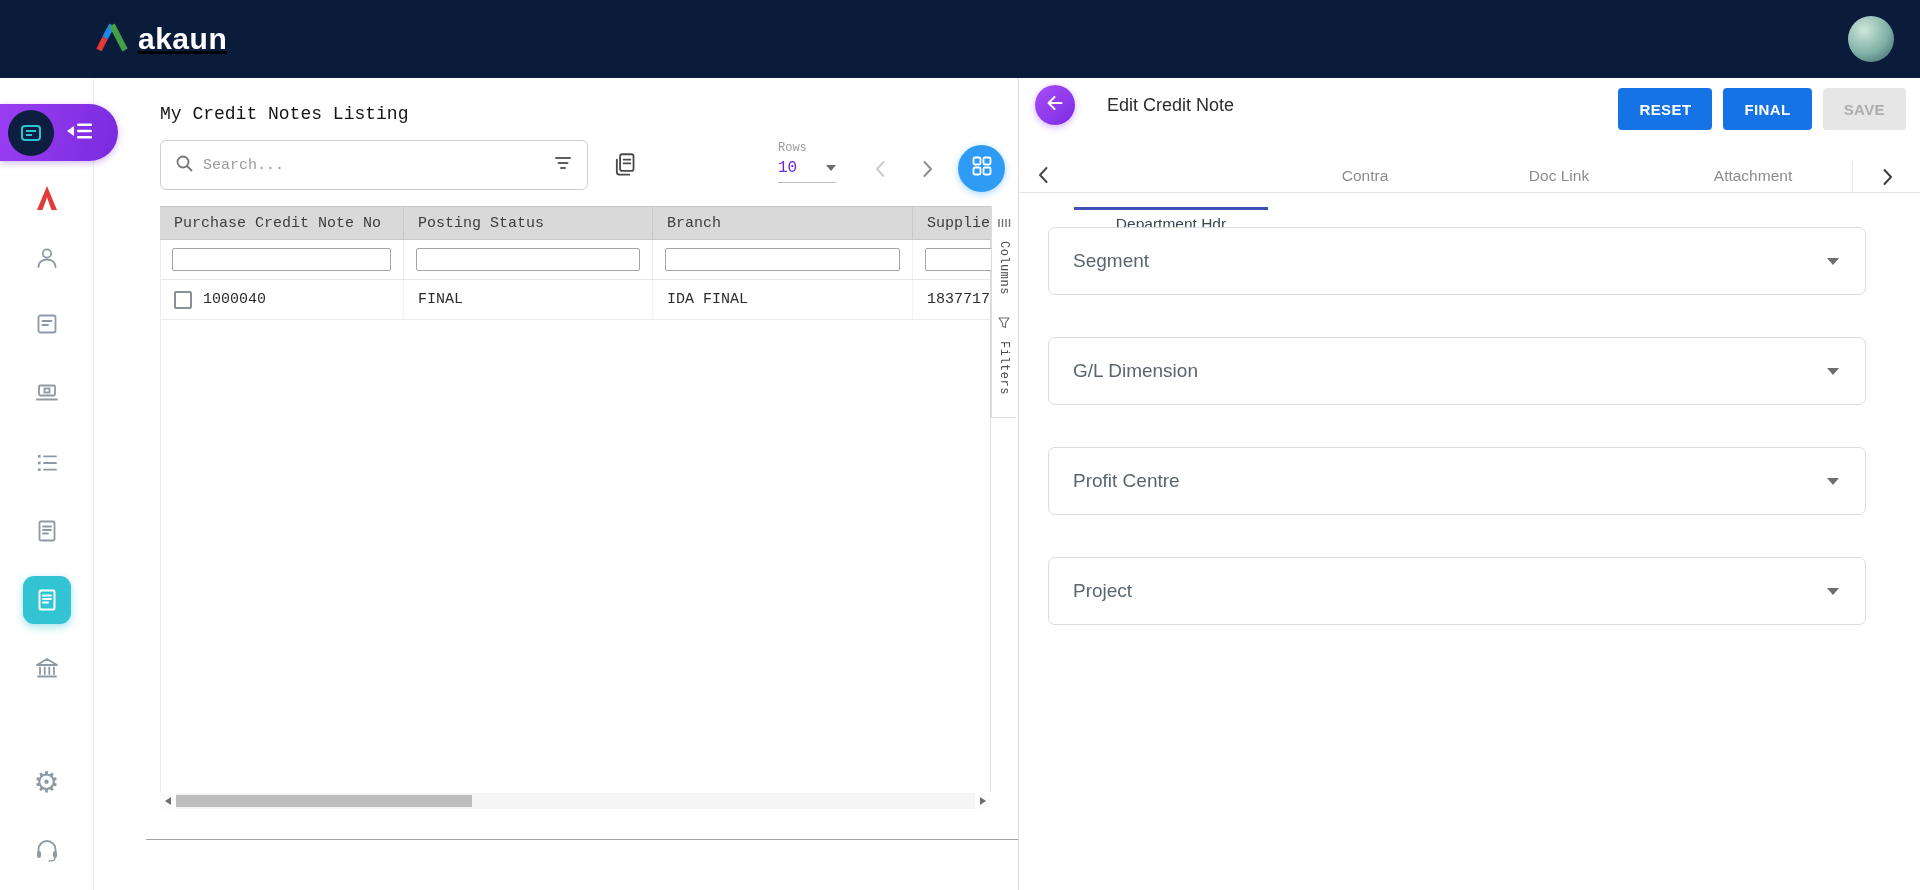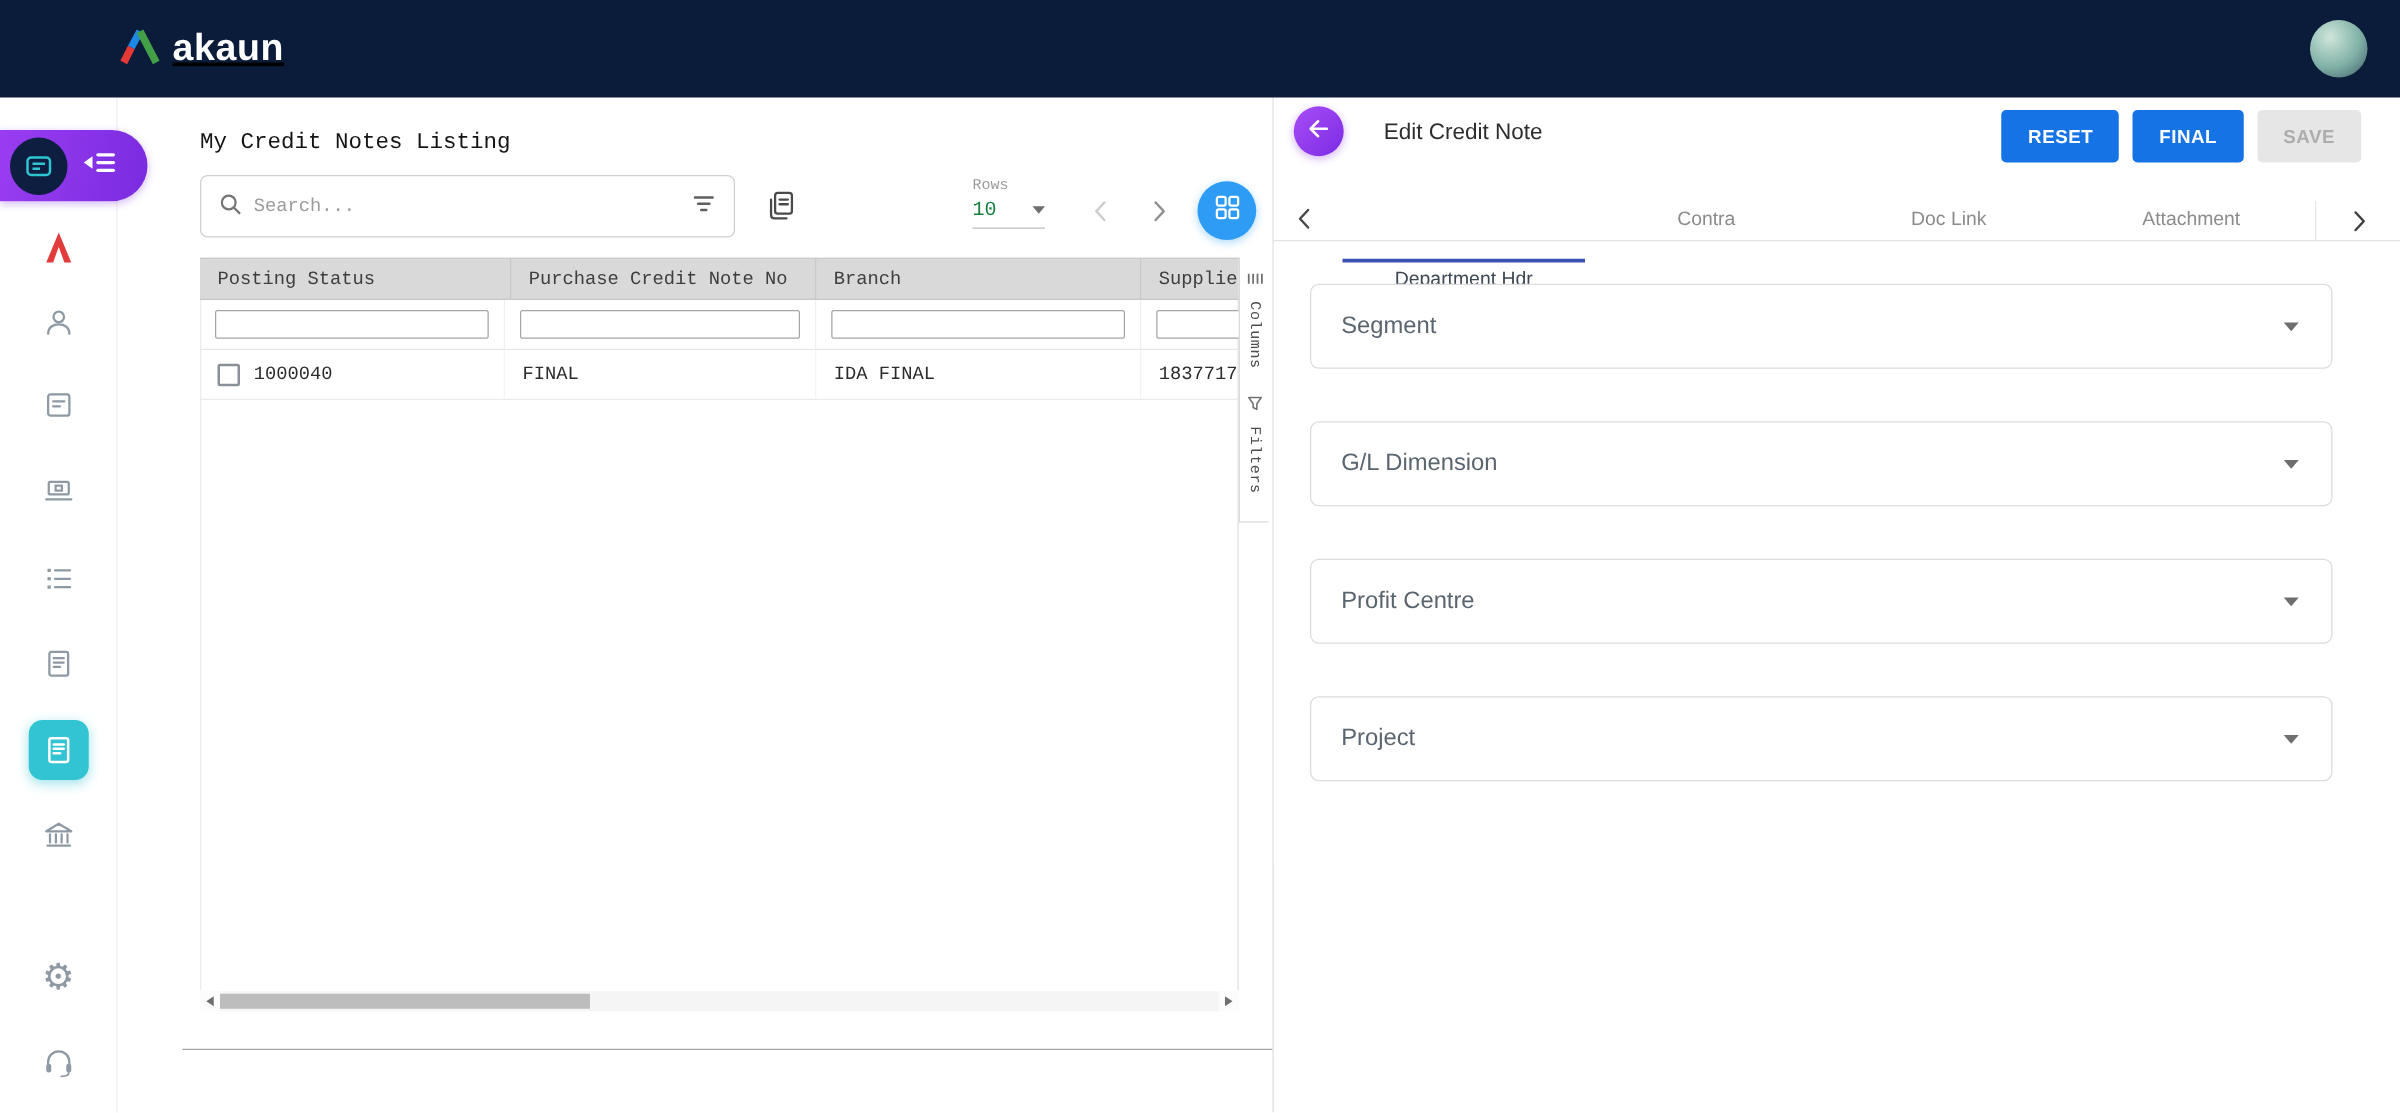--- a/index.html
+++ b/index.html
@@ -46,21 +46,21 @@
                 border:1px solid #cfcfcf; border-radius:6px; display:flex;
                 align-items:center; padding:0 14px; gap:10px; background:#fff; }
   .search-input { flex:1; border:none; outline:none; font-size:15px; color:#be185d;
                   font-family:inherit; background:transparent; }
   .search-input::placeholder { color:#9b9b9b; }
   .copy-btn { position:absolute; left:466px; top:73px; width:30px; height:30px; }
   .rows-group { position:absolute; left:632px; top:63px; width:62px; }
   .rows-label { font-size:12px; color:#9b9b9b; }
   .rows-select { margin-top:4px; display:flex; align-items:center;
                  justify-content:space-between; border-bottom:1px solid #bdbdbd;
-                 padding-bottom:5px; font-size:16px; color:#15803d; width:58px; }
+                 padding-bottom:5px; font-size:16px; color:#6d28d9; width:58px; }
   .caret-sm { width:0; height:0; border-left:5px solid transparent;
               border-right:5px solid transparent; border-top:6px solid #6e6e6e; }
   .pg { position:absolute; top:80px; width:24px; height:24px; }
   .pg-prev { left:724px; color:#cdcdcd; }
   .pg-next { left:770px; color:#8f8f8f; }
   .grid-btn { position:absolute; left:812px; top:67px; width:47px; height:47px;
               border-radius:50%; background:#2e9cf5; display:flex;
               align-items:center; justify-content:center;
               box-shadow:0 2px 7px rgba(46,156,245,.4); }
 
@@ -110,21 +110,21 @@
              background:#ddd; }
 
   
   .rpanel { position:absolute; left:1019px; top:78px; width:901px; height:612px;
             background:#fff; }
   .back-btn { position:absolute; left:16px; top:7px; width:40px; height:40px;
               border-radius:50%; background:linear-gradient(135deg,#a94df7,#7b2be4);
               display:flex; align-items:center; justify-content:center;
               box-shadow:0 2px 7px rgba(140,60,230,.4); }
   .dp-title { position:absolute; left:88px; top:17px; font-size:18px; color:#2d2d2d; }
-  .actions { position:absolute; right:31px; top:10px; display:flex; gap:11px; }
+  .actions { position:absolute; right:14px; top:10px; display:flex; gap:11px; }
   .btn { height:42px; padding:0 21px; border:none; border-radius:4px;
          font-size:15px; font-weight:700; letter-spacing:.4px; font-family:inherit; }
   .btn-primary { background:#1673e6; color:#fff; }
   .btn-disabled { background:#e6e6e6; color:#adadad; }
 
   .tabbar { position:absolute; left:0; top:83px; width:901px; height:32px;
             border-bottom:1px solid #e4e4e4; }
   .tab-chevron-left { position:absolute; left:14px; top:3px; width:26px;
                       height:26px; color:#4a4a4a; }
   .tabs { position:absolute; left:55px; top:0; width:778px; height:32px; display:flex; }
@@ -312,22 +312,22 @@
         <rect x="12.5" y="12.5" width="7" height="7" rx="1.5"></rect>
       </svg>
     </span>
   </div>
 
   <div class="table-frame"></div>
 
   <div class="table-wrap">
     <div class="t-inner">
       <div class="t-head">
+        <div class="th c1">Purchase Credit Note No</div>
         <div class="th c2">Posting Status</div>
-        <div class="th c1">Purchase Credit Note No</div>
         <div class="th c3">Branch</div>
         <div class="th c4">Supplier ID</div>
       </div>
       <div class="t-filter">
         <div class="tf c1">
             <input type="text" style="">
           </div>
         <div class="tf c2">
             <input type="text" style="">
           </div>

